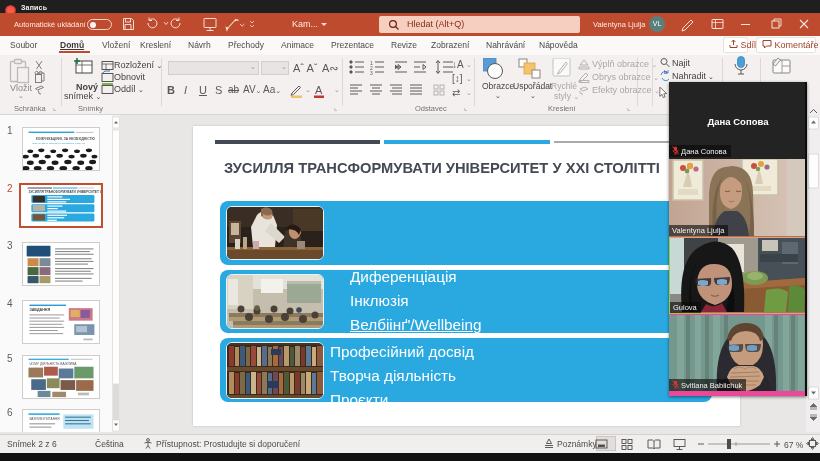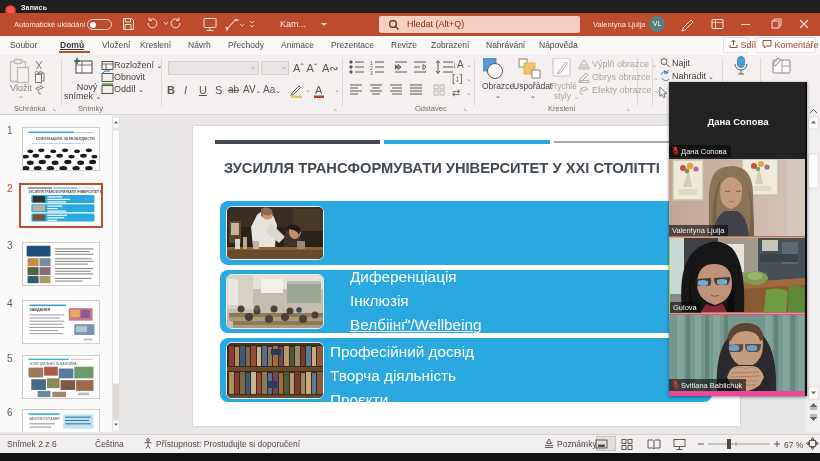--- a/index.html
+++ b/index.html
@@ -82,21 +82,21 @@
       <path d="M36 8 a4.5 4.5 0 1 0 1 -2.5 M37 5.5 v-3 M37 5.5 h3" transform="translate(-6,1)"></path>
       <path d="M60 8 a4.5 4.5 0 1 1 -1 -2.5 M59 5.5 v-3 M59 5.5 h-3" transform="translate(2,1)"></path>
       <path d="M46 8 l2 2.5 2 -2.5" stroke-width="0.9"></path>
       <rect x="86" y="4.5" width="12" height="9" rx="0.5"></rect>
         <path d="M92 13.5 v3 M88.5 16.5 h7"></path>
       <path d="M110 14 l8 -9 M110 14 l-1 2.2 -0.8 -2.8 z M117 7 q2 -2 3.5 -0.5" stroke-width="1.1"></path>
       <path d="M122 10 l2.2 2.2 2.2 -2.2" stroke-width="0.9"></path>
       <path d="M132 7 l2 2 2 -2 M132 11 l2 2 2 -2" stroke-width="0.9" opacity="0.9"></path>
     </g>
   </svg>
-  <div class="abs t" style="left:280px; top:19px;">Kam...</div>
+  <div class="abs t" style="left:292px; top:19px;">Kam...</div>
   <svg class="abs" style="left:320px; top:22px;" width="8" height="6">
       <path d="M1 1 l3 3 3 -3 z" fill="#f6ddd3"></path>
     </svg>
   <div class="abs" id="searchbox"></div>
   <svg class="abs" style="left:388px; top:19px;" width="12" height="12" viewBox="0 0 12 12">
       <circle cx="5" cy="5" r="3.4" fill="none" stroke="#6b2612" stroke-width="1.2"></circle>
       <path d="M7.5 7.5 l3 3" stroke="#6b2612" stroke-width="1.2"></path>
     </svg>
   <div class="abs" style="left:407px; top:19px; font-size:9px; color:#842e18;">Hledat (Alt+Q)</div>
   <div class="abs t" style="left:593px; top:20px; font-size:7.5px;">Valentyna Ljulja</div>
@@ -177,21 +177,21 @@
     </g>
     <g stroke="#57534f" fill="none" stroke-width="1">
       <rect x="30" y="3.5" width="11" height="8"></rect>
         <path d="M30 6 h11 M34 6 v5.5" stroke-width="0.8"></path>
       <rect x="30" y="15.5" width="11" height="8"></rect>
         <path d="M30 15.5 l3 -2.5 h5" stroke="#2e75b6" stroke-width="1"></path>
       <rect x="30" y="27.5" width="11" height="8"></rect>
         <path d="M30 26 h11" stroke="#70ad47" stroke-width="1.8"></path>
     </g>
   </svg>
-  <div class="abs" style="left:72px; top:82px; font-size:9px; color:#454240; text-align:center; width:30px;">Nový</div>
+  <div class="abs" style="left:72px; top:82px; font-size:9px; color:#454240; text-align:center; width:30px;font-weight:bold;">Nový</div>
   <div class="abs" style="left:64px; top:91px; font-size:9px; color:#454240;">snímek <span style="font-size:7px;">⌄</span></div>
   <div class="abs" style="left:114px; top:60px; font-size:9px; color:#454240;">Rozložení <span style="font-size:7px;">⌄</span></div>
   <div class="abs" style="left:114px; top:72px; font-size:9px; color:#454240;">Obnovit</div>
   <div class="abs" style="left:114px; top:84px; font-size:9px; color:#454240;">Oddíl <span style="font-size:7px;">⌄</span></div>
 
   <div class="abs" style="left:168px; top:61px; width:91px; height:14px; background:#e8e4e3; border:1px solid #d2cecc;"></div>
   <div class="abs" style="left:261px; top:61px; width:28px; height:14px; background:#e8e4e3; border:1px solid #d2cecc;"></div>
   <div class="abs" style="left:250px; top:63px; font-size:7px; color:#98948f;">⌄</div>
   <div class="abs" style="left:281px; top:63px; font-size:7px; color:#98948f;">⌄</div>
   <div class="abs" style="left:293px; top:62px; font-size:11px; color:#5c5855;">Aˆ Aˇ</div>

